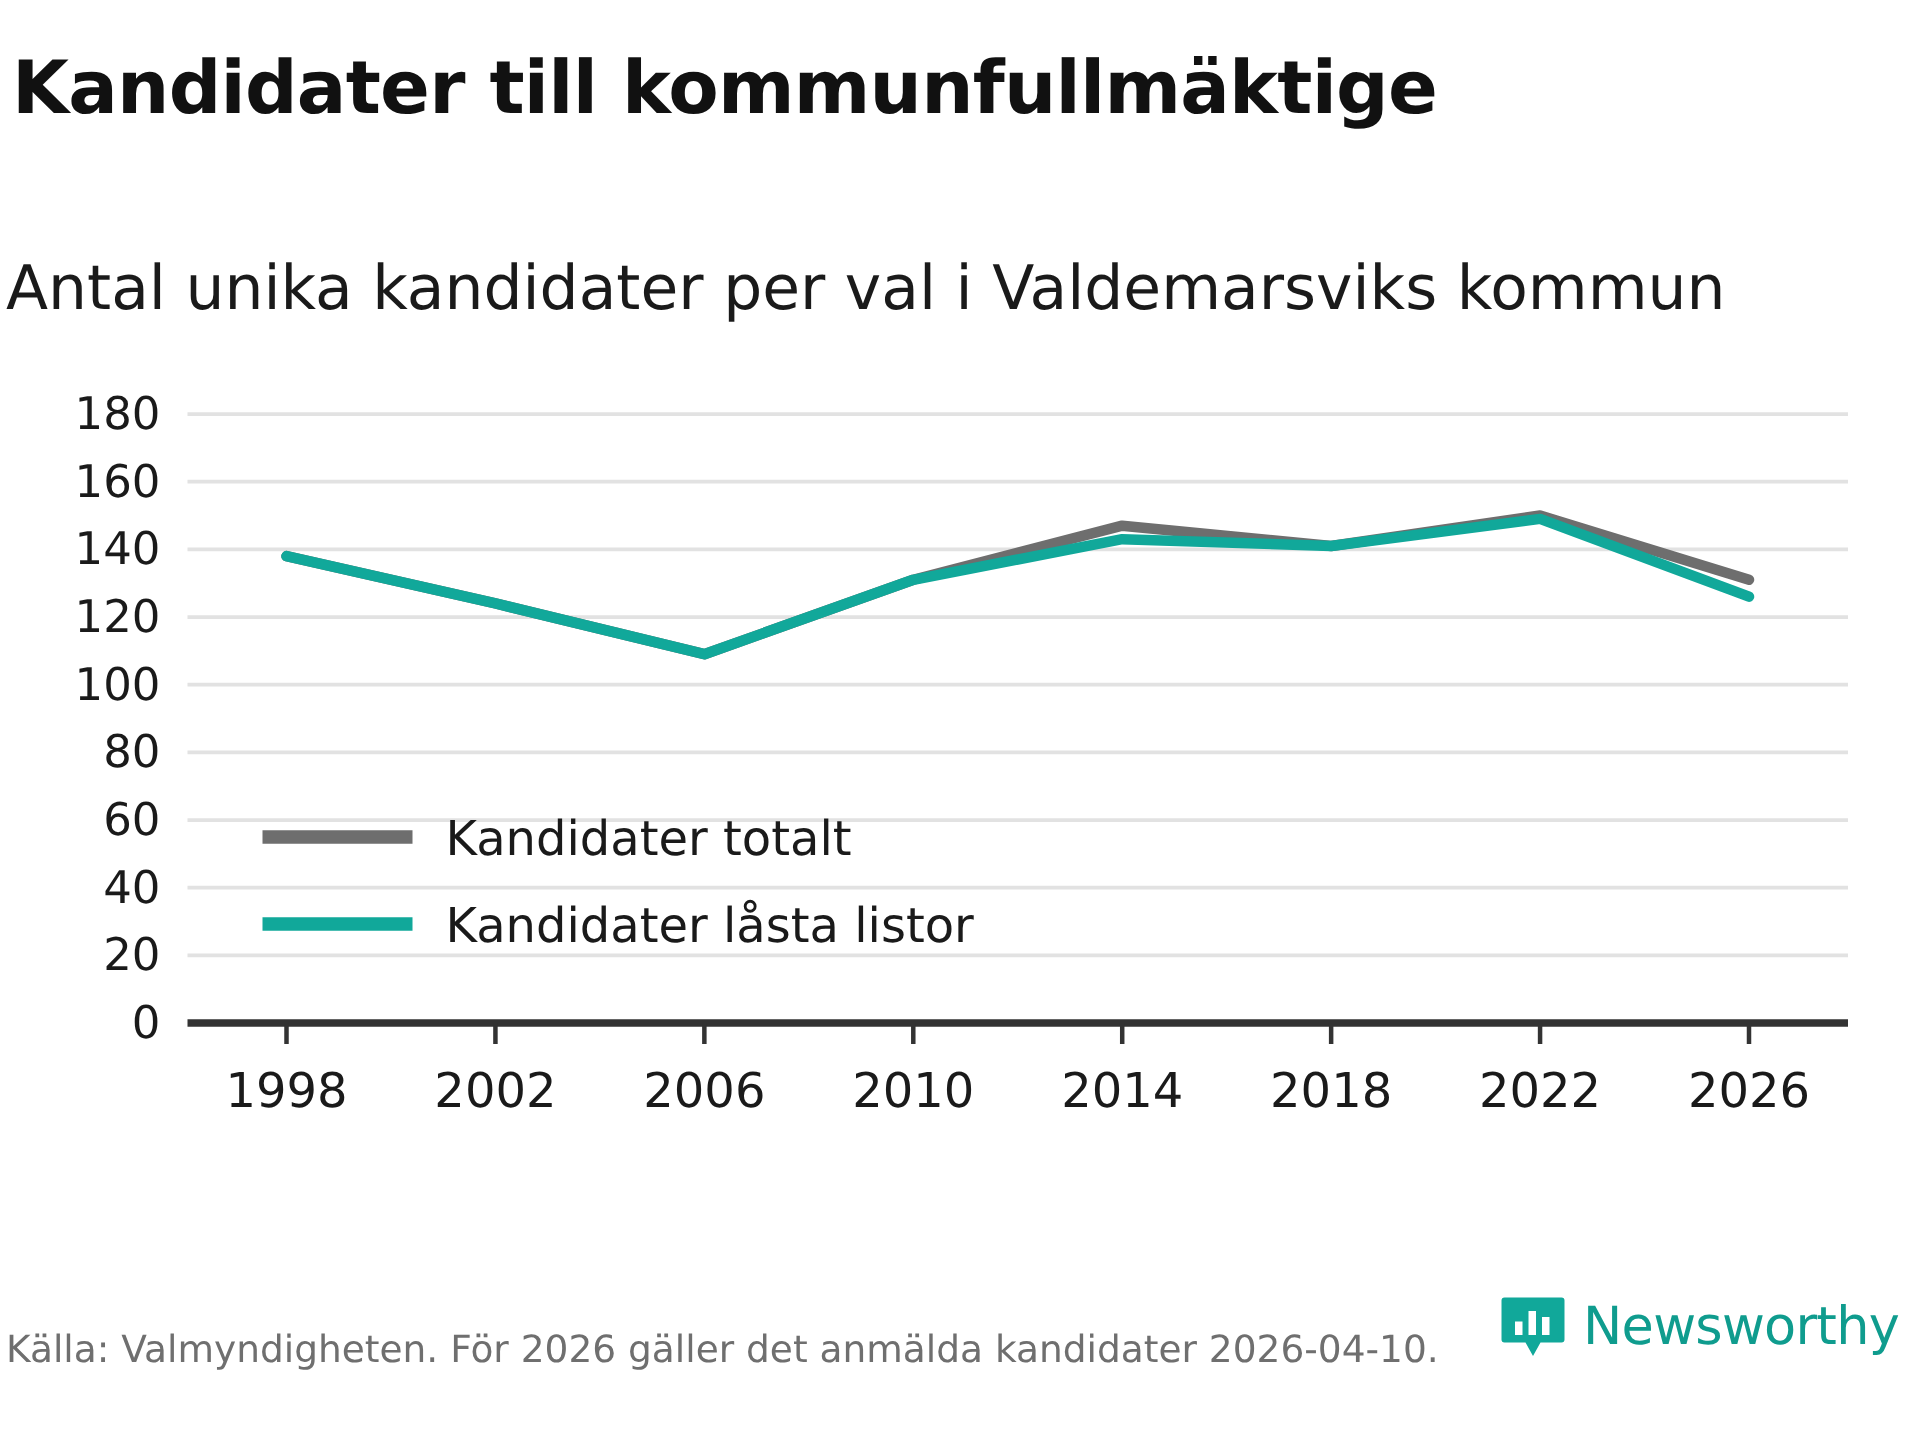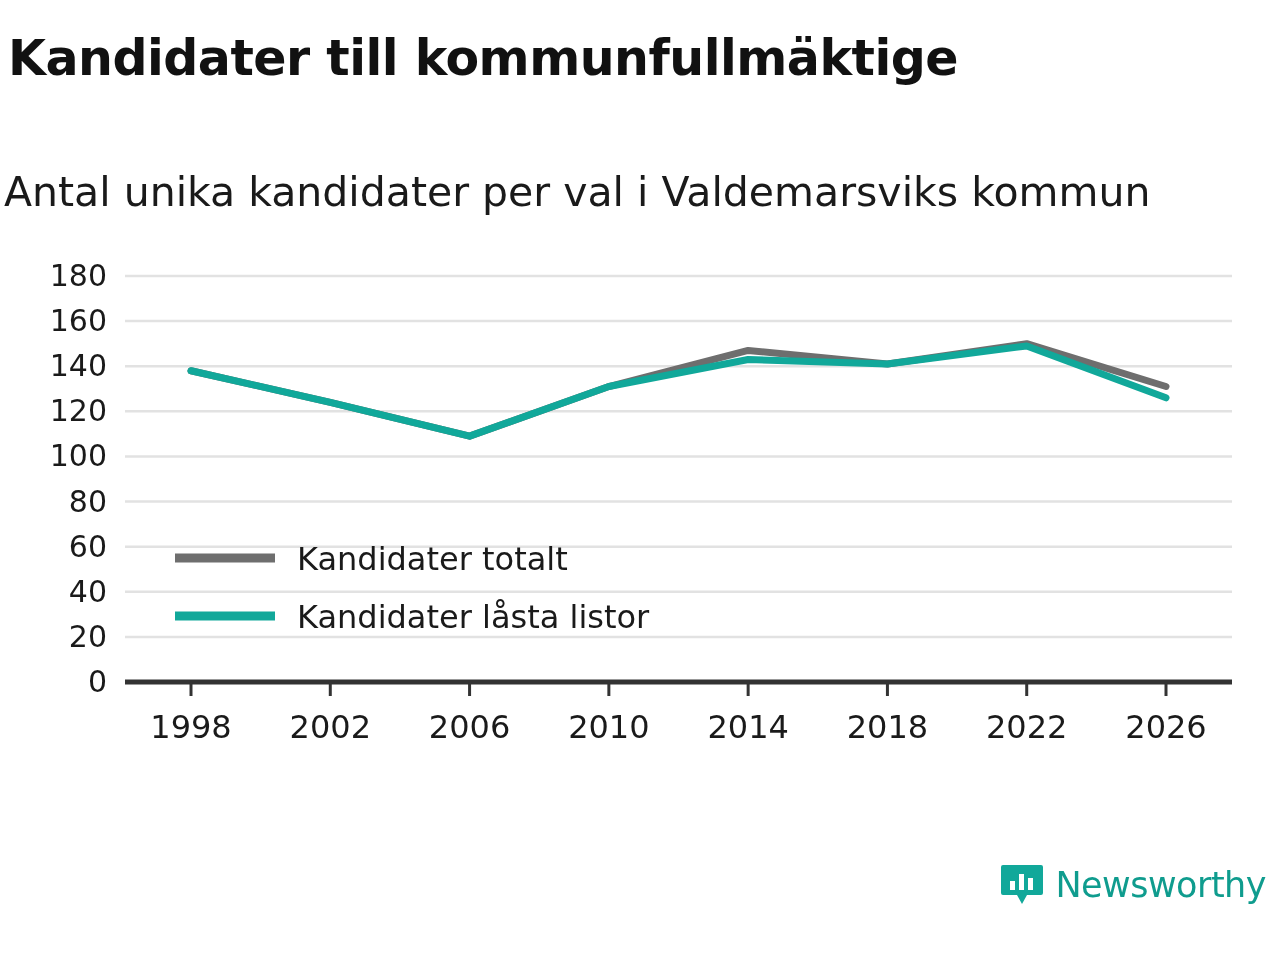--- a/index.html
+++ b/index.html
@@ -152,20 +152,21 @@
         </g>
       <g id="legend">
           <line x1="175" x2="275" y1="310" y2="310" stroke="#6e6e6e" stroke-width="9" stroke-linecap="butt"></line>
           <text x="297" y="322" class="legend-label">Kandidater totalt</text>
           <line x1="175" x2="275" y1="368" y2="368" stroke="#11a89a" stroke-width="9" stroke-linecap="butt"></line>
           <text x="297" y="380" class="legend-label">Kandidater låsta listor</text>
         </g>
     </svg>
   </div>
 
+  <div class="footer">Källa: Valmyndigheten. För 2026 gäller det anmälda kandidater 2026-04-10.</div>
 
   <div class="brand">
     <div class="brand-logo">
       <svg width="46" height="46" viewBox="0 0 46 46">
         <path d="M4 3 h38 a2 2 0 0 1 2 2 v26 a2 2 0 0 1 -2 2 h-14 l-5 9 l-5 -9 h-14 a2 2 0 0 1 -2 -2 v-26 a2 2 0 0 1 2 -2 z" fill="#11a89a"></path>
         <rect x="11" y="19" width="5" height="9" fill="#ffffff"></rect>
         <rect x="20" y="12" width="5" height="16" fill="#ffffff"></rect>
         <rect x="29" y="16" width="5" height="12" fill="#ffffff"></rect>
       </svg>
     </div>

